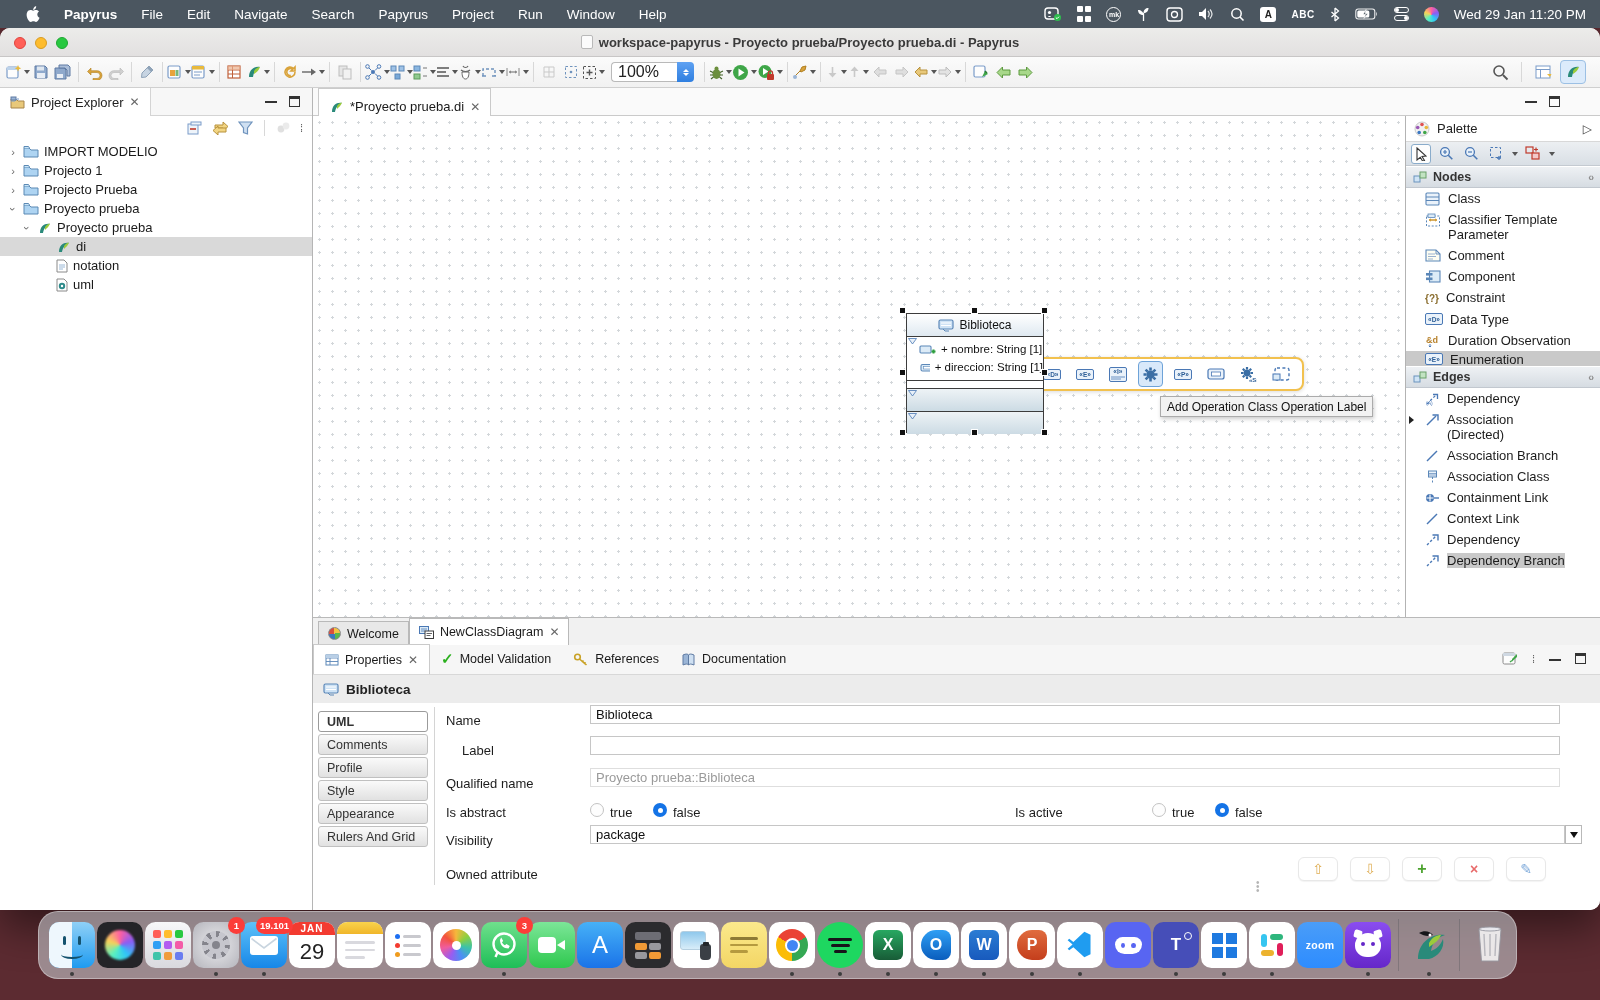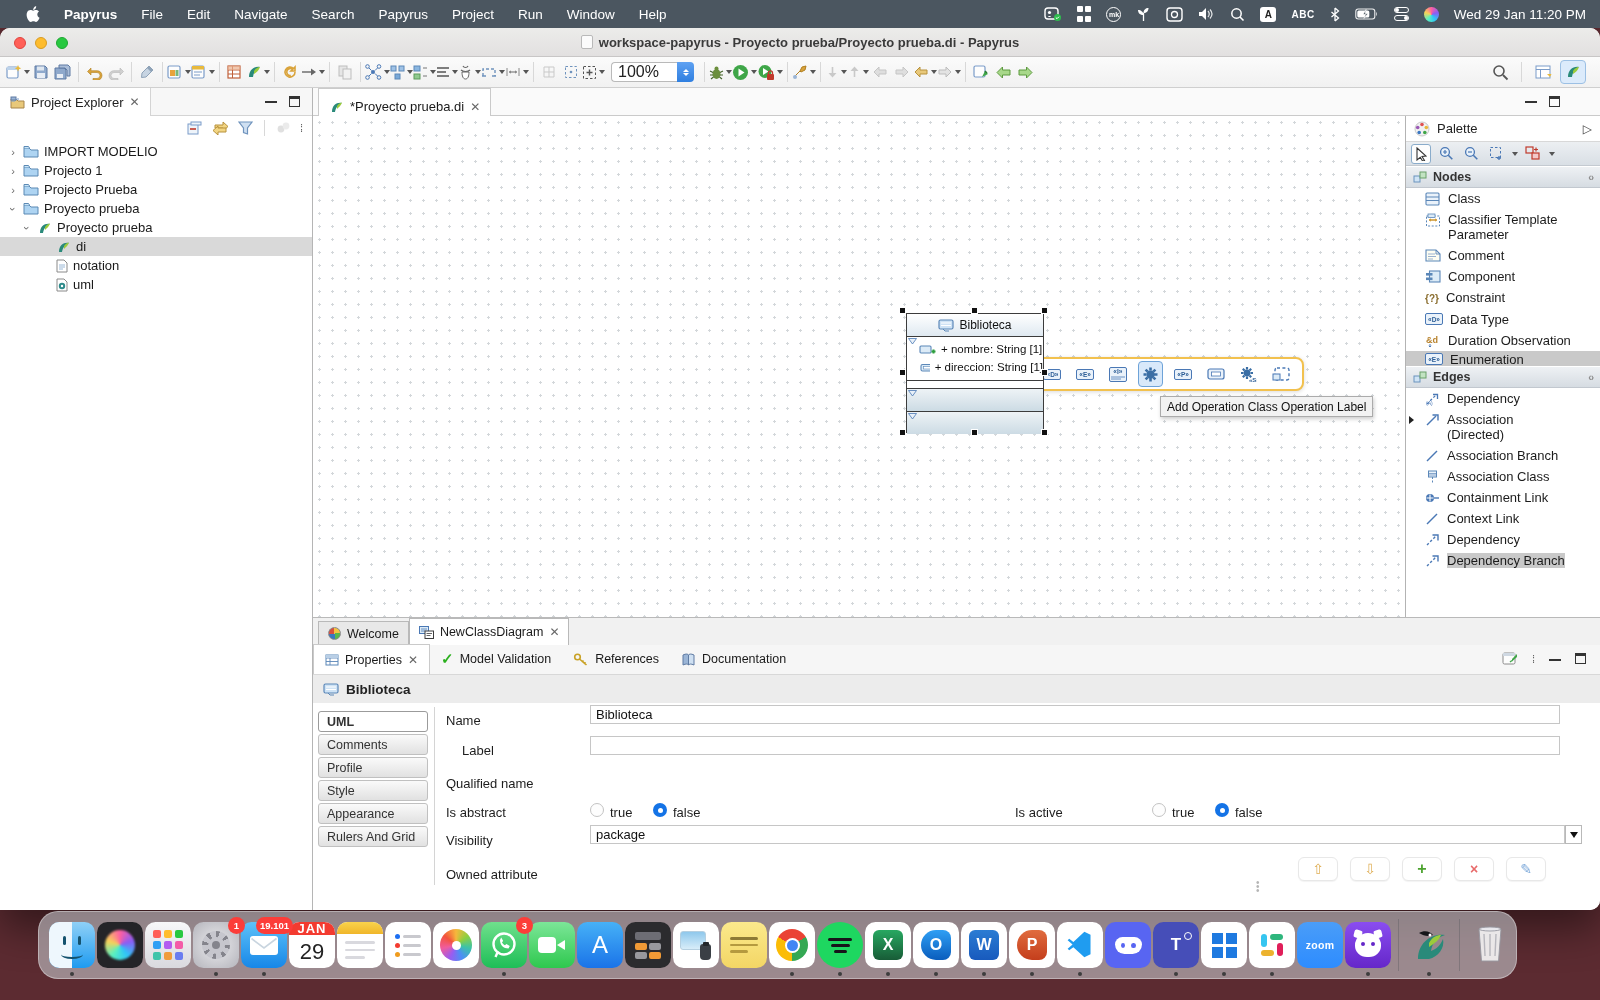--- a/index.html
+++ b/index.html
@@ -165,21 +165,21 @@
   
   .dock { position:absolute; left:38px; top:911px; width:1479px; height:68px; border-radius:20px;
     background:rgba(195,195,200,.62); border:.5px solid rgba(255,255,255,.35); display:flex; align-items:center;
     padding:0 10px; gap:2px; z-index:40; }
   .di { width:46px; height:46px; border-radius:10.5px; position:relative; flex:none; display:flex; align-items:center; justify-content:center; }
   .ddot { position:absolute; bottom:-8px; left:21px; width:4px; height:4px; border-radius:50%; background:#3d3d3d; }
   .badge { position:absolute; top:-5px; right:-6px; min-width:17px; height:17px; border-radius:9px; background:#fc3d39;
     color:#fff; font-size:9.5px; font-weight:bold; display:flex; align-items:center; justify-content:center; padding:0 4px; z-index:2; }
   .dsep { width:1px; height:52px; background:rgba(90,90,95,.4); margin:0 5px; flex:none; }
   .cal { background:#fff; overflow:hidden; flex-direction:column; }
-  .cal-m { width:100%; height:13px; background:#f33b30; color:#fff; font-size:13px; font-weight:bold; letter-spacing:1px;
+  .cal-m { width:100%; height:13px; background:#f33b30; color:#fff; font-size:10px; font-weight:bold; letter-spacing:1px;
     display:flex; align-items:center; justify-content:center; }
   .cal-d { flex:1; width:100%; display:flex; align-items:center; justify-content:center; font-size:22px; font-weight:300; color:#222; }
   .lp-grid { display:grid; grid-template-columns:repeat(3,8px); grid-gap:3px; }
   .lp-grid i { width:8px; height:8px; border-radius:2px; }
   .rem-rows { display:flex; flex-direction:column; gap:4px; }
   .rem-rows span { display:flex; align-items:center; gap:3px; }
   .rem-rows i { width:5px; height:5px; border-radius:50%; }
   .rem-rows b { width:18px; height:3px; background:#c9c9ce; border-radius:2px; }
   .spot-arcs span { display:block; background:#17141a; border-radius:3px; margin:3px auto; }
   .office { color:#fff; font-weight:bold; font-size:16px; border-radius:6px; width:30px; height:30px; display:flex; align-items:center; justify-content:center; }
@@ -1094,20 +1094,21 @@
         <div class="pnav">Appearance</div>
         <div class="pnav">Rulers And Grid</div>
       </div>
       <div class="pr-divider"></div>
 
       <span class="flabel" style="left:133px;top:68px;">Name</span>
       <input class="finput" style="left: 277px; top: 60px; width: 970px;" value="Biblioteca">
       <span class="flabel" style="left:133px;top:98px;margin-left:16px;">Label</span>
       <input class="finput" style="left: 277px; top: 91px; width: 970px;" value="">
       <span class="flabel" style="left:133px;top:131px;">Qualified name</span>
+      <input class="finput gray" style="left: 277px; top: 123px; width: 970px;" disabled="" value="Proyecto prueba::Biblioteca">
 
       <span class="flabel" style="left:133px;top:160px;">Is abstract</span>
       <span class="radio" style="left:277px;top:158px;"></span>
       <span class="rlabel" style="left:297px;top:160px;">true</span>
       <span class="radio on" style="left:340px;top:158px;"></span>
       <span class="rlabel" style="left:360px;top:160px;">false</span>
 
       <span class="flabel" style="left:702px;top:160px;">Is active</span>
       <span class="radio" style="left:839px;top:158px;"></span>
       <span class="rlabel" style="left:859px;top:160px;">true</span>

